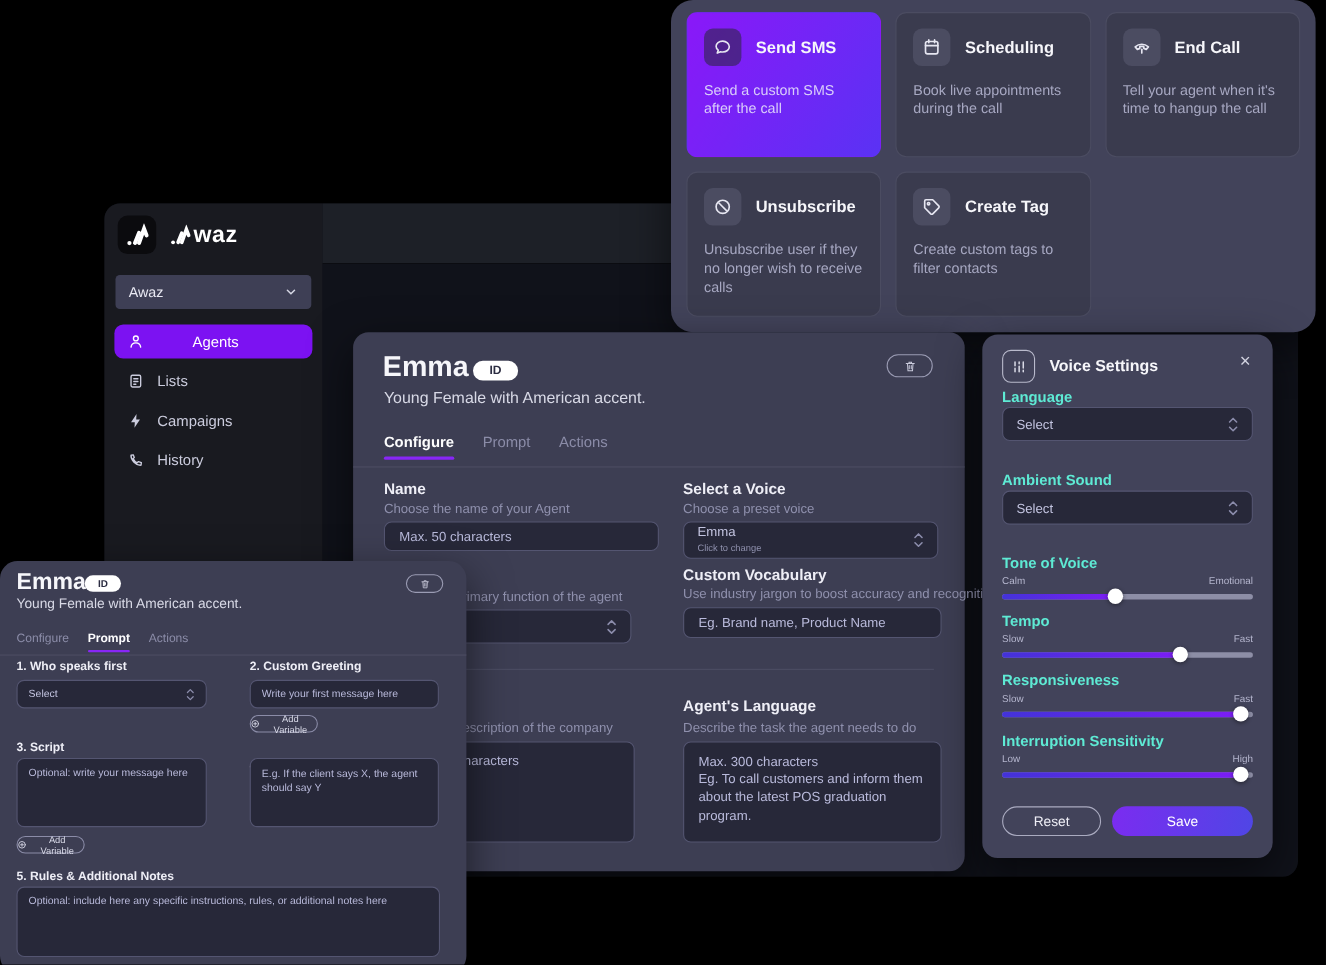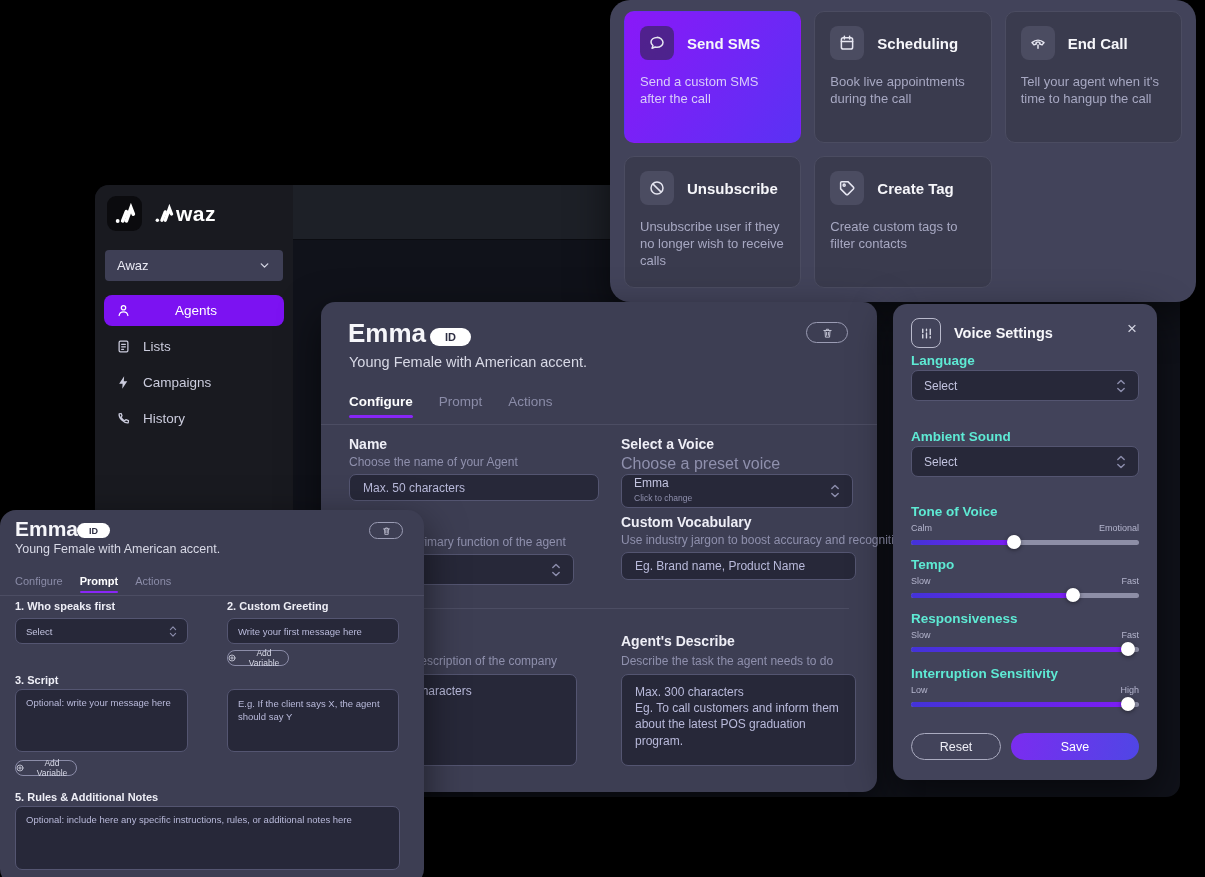--- a/index.html
+++ b/index.html
@@ -273,21 +273,21 @@
       <span class="tab">Prompt</span>
       <span class="tab">Actions</span>
     </div>
     <div class="hdiv tabs-div"></div>
 
     <div class="flabel cp-l" style="top:134px; font-size:14px;">Name</div>
     <div class="fhint cp-l" style="top:153px; font-size:12px;">Choose the name of your Agent</div>
     <div class="inputbox cp-l" style="top:172px; width:250px; height:27px; padding:0 13px; font-size:12px;">Max. 50 characters</div>
 
     <div class="flabel cp-r" style="top:134px; font-size:14px;">Select a Voice</div>
-    <div class="fhint cp-r" style="top:153px; font-size:16px;">Choose a preset voice</div>
+    <div class="fhint cp-r" style="top:153px; font-size:12px;">Choose a preset voice</div>
     <div class="selectbox cp-r" style="top:172px; width:232px; height:34px; padding:0 12px; font-size:12px;">
       <span class="sel-val"><span>Emma</span><br>
         <span class="sel-sub">Click to change</span></span>
       <svg class="chev" width="10" height="16" viewBox="0 0 12 20" fill="none" stroke="currentColor" stroke-width="1.8" stroke-linecap="round" stroke-linejoin="round">
           <polyline points="2 7 6 3 10 7"></polyline>
           <polyline points="2 13 6 17 10 13"></polyline>
         </svg>
     </div>
 
     <div class="fhint cp-l" style="top:233px; font-size:12px;">Choose the primary function of the agent</div>
@@ -301,21 +301,21 @@
 
     <div class="flabel cp-r" style="top:212px; font-size:14px;">Custom Vocabulary</div>
     <div class="fhint cp-r" style="top:231px; font-size:12px;">Use industry jargon to boost accuracy and recognition.</div>
     <div class="inputbox cp-r" style="top:250px; width:235px; height:28px; padding:0 13px; font-size:12px;">Eg. Brand name, Product Name</div>
 
     <div class="hdiv" style="left:28px; right:28px; top:306px;"></div>
 
     <div class="fhint cp-l" style="top:352px; font-size:12px;">Give a brief description of the company</div>
     <div class="areabox cp-l" style="top:372px; width:228px; height:92px; padding:9px 13px; font-size:12px;">Max. 300 characters</div>
 
-    <div class="flabel cp-r" style="top:331px; font-size:14px;">Agent's Describe</div>
+    <div class="flabel cp-r" style="top:331px; font-size:14px;">Agent's Language</div>
     <div class="fhint cp-r" style="top:352px; font-size:12px;">Describe the task the agent needs to do</div>
     <div class="areabox cp-r" style="top:372px; width:235px; height:92px; padding:9px 13px; font-size:12px; line-height:1.35;">Max. 300 characters
 Eg. To call customers and inform them about the latest POS graduation program.</div>
   </section>
 
   <section class="panel voice-panel">
     <div class="vp-head">
       <div class="vp-icon">
         <svg width="15" height="15" viewBox="0 0 24 24" fill="none" stroke="currentColor" stroke-width="2.2" stroke-linecap="round">
             <path d="M6 4v16M12 4v16M18 4v16" opacity="0"></path>

